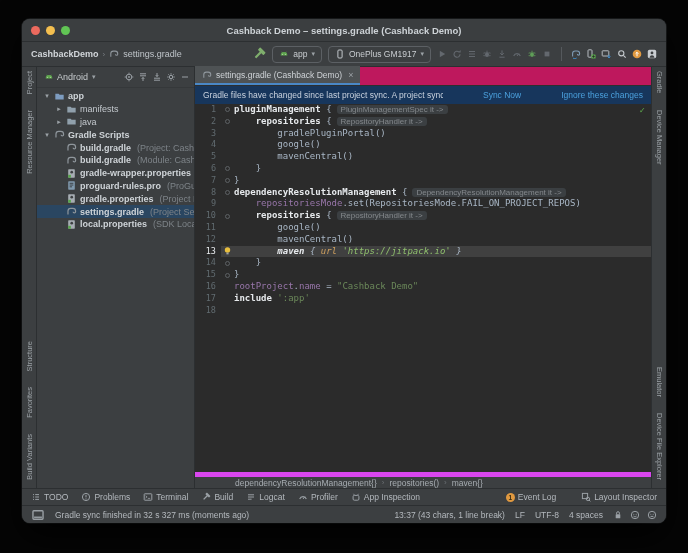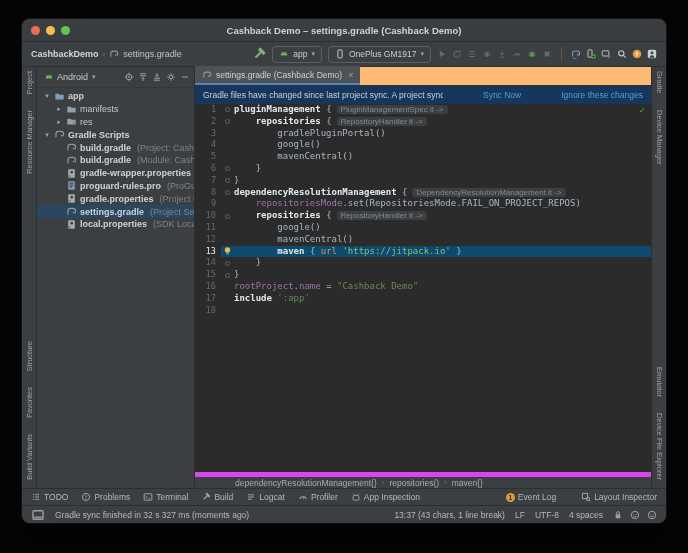--- a/index.html
+++ b/index.html
@@ -54,38 +54,38 @@
     white-space:nowrap; overflow:hidden; padding-right:2px; }
   .trow .arr { width:8px; flex-shrink:0; text-align:center; color:#9ba1a6; font-size:7px; }
   .trow.sel { background:#2a4661; }
   .trow .lbl { color:#c3c8cd; }
   .trow .lbl.b { font-weight:bold; color:#ced3d7; }
   .trow .note { color:#7d8388; margin-left:3px; }
   .tic { width:11px; height:11px; flex-shrink:0; display:inline-flex; }
 
   
   .editor { flex:1; display:flex; flex-direction:column; min-width:0; background:#2b2b2b; }
-  .tabbar { height:19px; background:#fdba74; border-bottom:1px solid #2c2f31;
+  .tabbar { height:19px; background:#be185d; border-bottom:1px solid #2c2f31;
     display:flex; align-items:flex-end; flex-shrink:0; }
   .tab { height:19px; background:#4e5254; border-bottom:2px solid #4a88c7;
     display:flex; align-items:center; gap:4px; padding:0 7px; font-size:8.5px; color:#ced2d6; }
   .tab .x { color:#9ba1a6; font-size:9px; margin-left:2px; }
   .banner { height:18px; background:#17365c; display:flex; align-items:center;
     gap:12px; padding:0 8px; flex-shrink:0; font-size:8.5px; }
   .banner .msg { color:#c9d2de; flex:1; white-space:nowrap; overflow:hidden; }
   .banner a { color:#4ba0dd; text-decoration:none; white-space:nowrap;margin-left:28px; }
   .codewrap { flex:1; position:relative; overflow:hidden;
     font-family:"DejaVu Sans Mono",monospace; font-size:9px; line-height:11.8px; }
   .check { position:absolute; top:1px; right:6px; color:#5fad4e; font-size:9px; }
   .cl { display:flex; height:11.8px; }
   .gut { width:26px; flex-shrink:0; text-align:right; padding-right:5px;
     color:#616b70; font-size:8.5px; }
   .cl.hl .gut { color:#e8ebee; }
   .rest { flex:1; display:flex; min-width:0; position:relative; }
-  .cl.hl .rest { background:#0c4a6e; }
+  .cl.hl .rest { background:#404040;font-style:italic; }
   .fold { width:13px; flex-shrink:0; display:flex; align-items:center; justify-content:center; }
   .folddot { width:5px; height:5px; border:1px solid #5d6165; border-radius:50%; }
   .codetxt { white-space:pre; }
   .tk-fn { color:#e6e9ec; font-weight:bold; }
   .tk-p { color:#a9b7c6; }
   .tk-prop { color:#9876aa; }
   .tk-str { color:#6a8759; }
   .tk-url { color:#cfa05f; }
   .tk-hint { color:#84888c; background:#3b3f42; border-radius:3px; padding:0 4px;
     margin-left:5px; font-size:8px; font-family:"Liberation Sans",sans-serif; }
@@ -333,24 +333,23 @@
                   <path d="M1.2 2.4h3l.9 1h3.7v4.4H1.2z" fill="#90a0ac"></path>
                 </svg>
               </span>
               <span class="lbl">manifests</span>
             </div>
             <div class="trow" style="padding-left: 18px;">
               <span class="arr">▸</span>
               <span class="tic">
                 <svg viewBox="0 0 10 10" xmlns="http://www.w3.org/2000/svg">
                   <path d="M1.2 2.4h3l.9 1h3.7v4.4H1.2z" fill="#90a0ac"></path>
-                  <rect x="5.6" y="5" width="2.8" height="2.4" fill="#c77d48"></rect>
-                </svg>
-              </span>
-              <span class="lbl">res</span>
+                </svg>
+              </span>
+              <span class="lbl">java</span>
             </div>
             <div class="trow" style="padding-left: 6px;">
               <span class="arr">▾</span>
               <span class="tic">
                 <svg viewBox="0 0 10 10" xmlns="http://www.w3.org/2000/svg">
                   <path d="M1.8 7.8V4.6c0-1.4 1.1-2.5 2.5-2.5h1.9c1.4 0 2.5 1.1 2.5 2.5v.6c0 .6-.5 1.1-1.1 1.1S6.5 5.8 6.5 5.2" fill="none" stroke="#8f969c" stroke-width="1.1"></path>
                 </svg>
               </span>
               <span class="lbl b">Gradle Scripts</span>
             </div>

